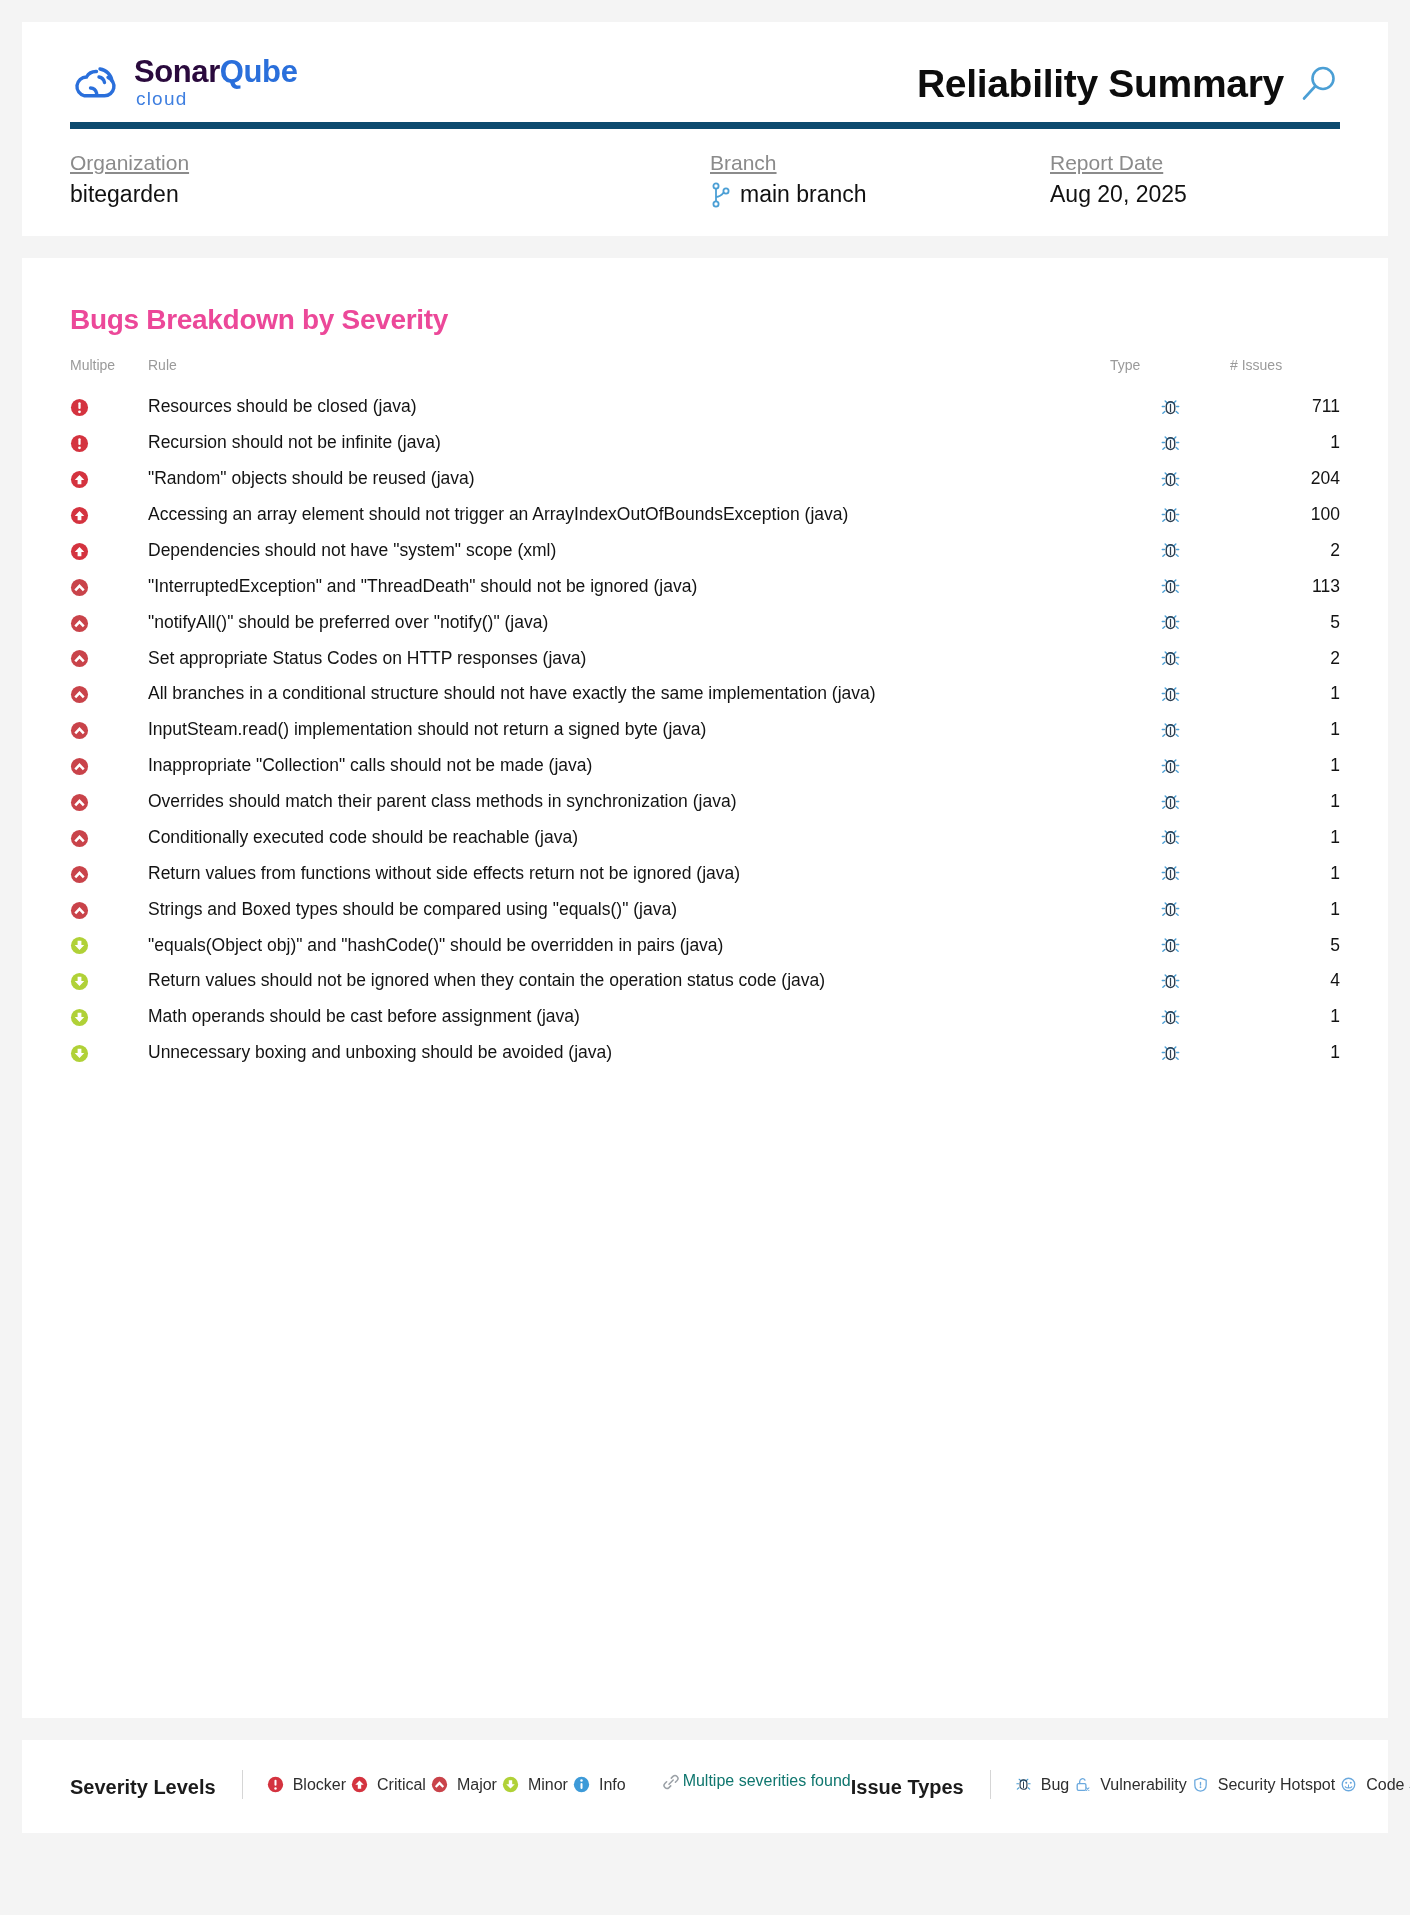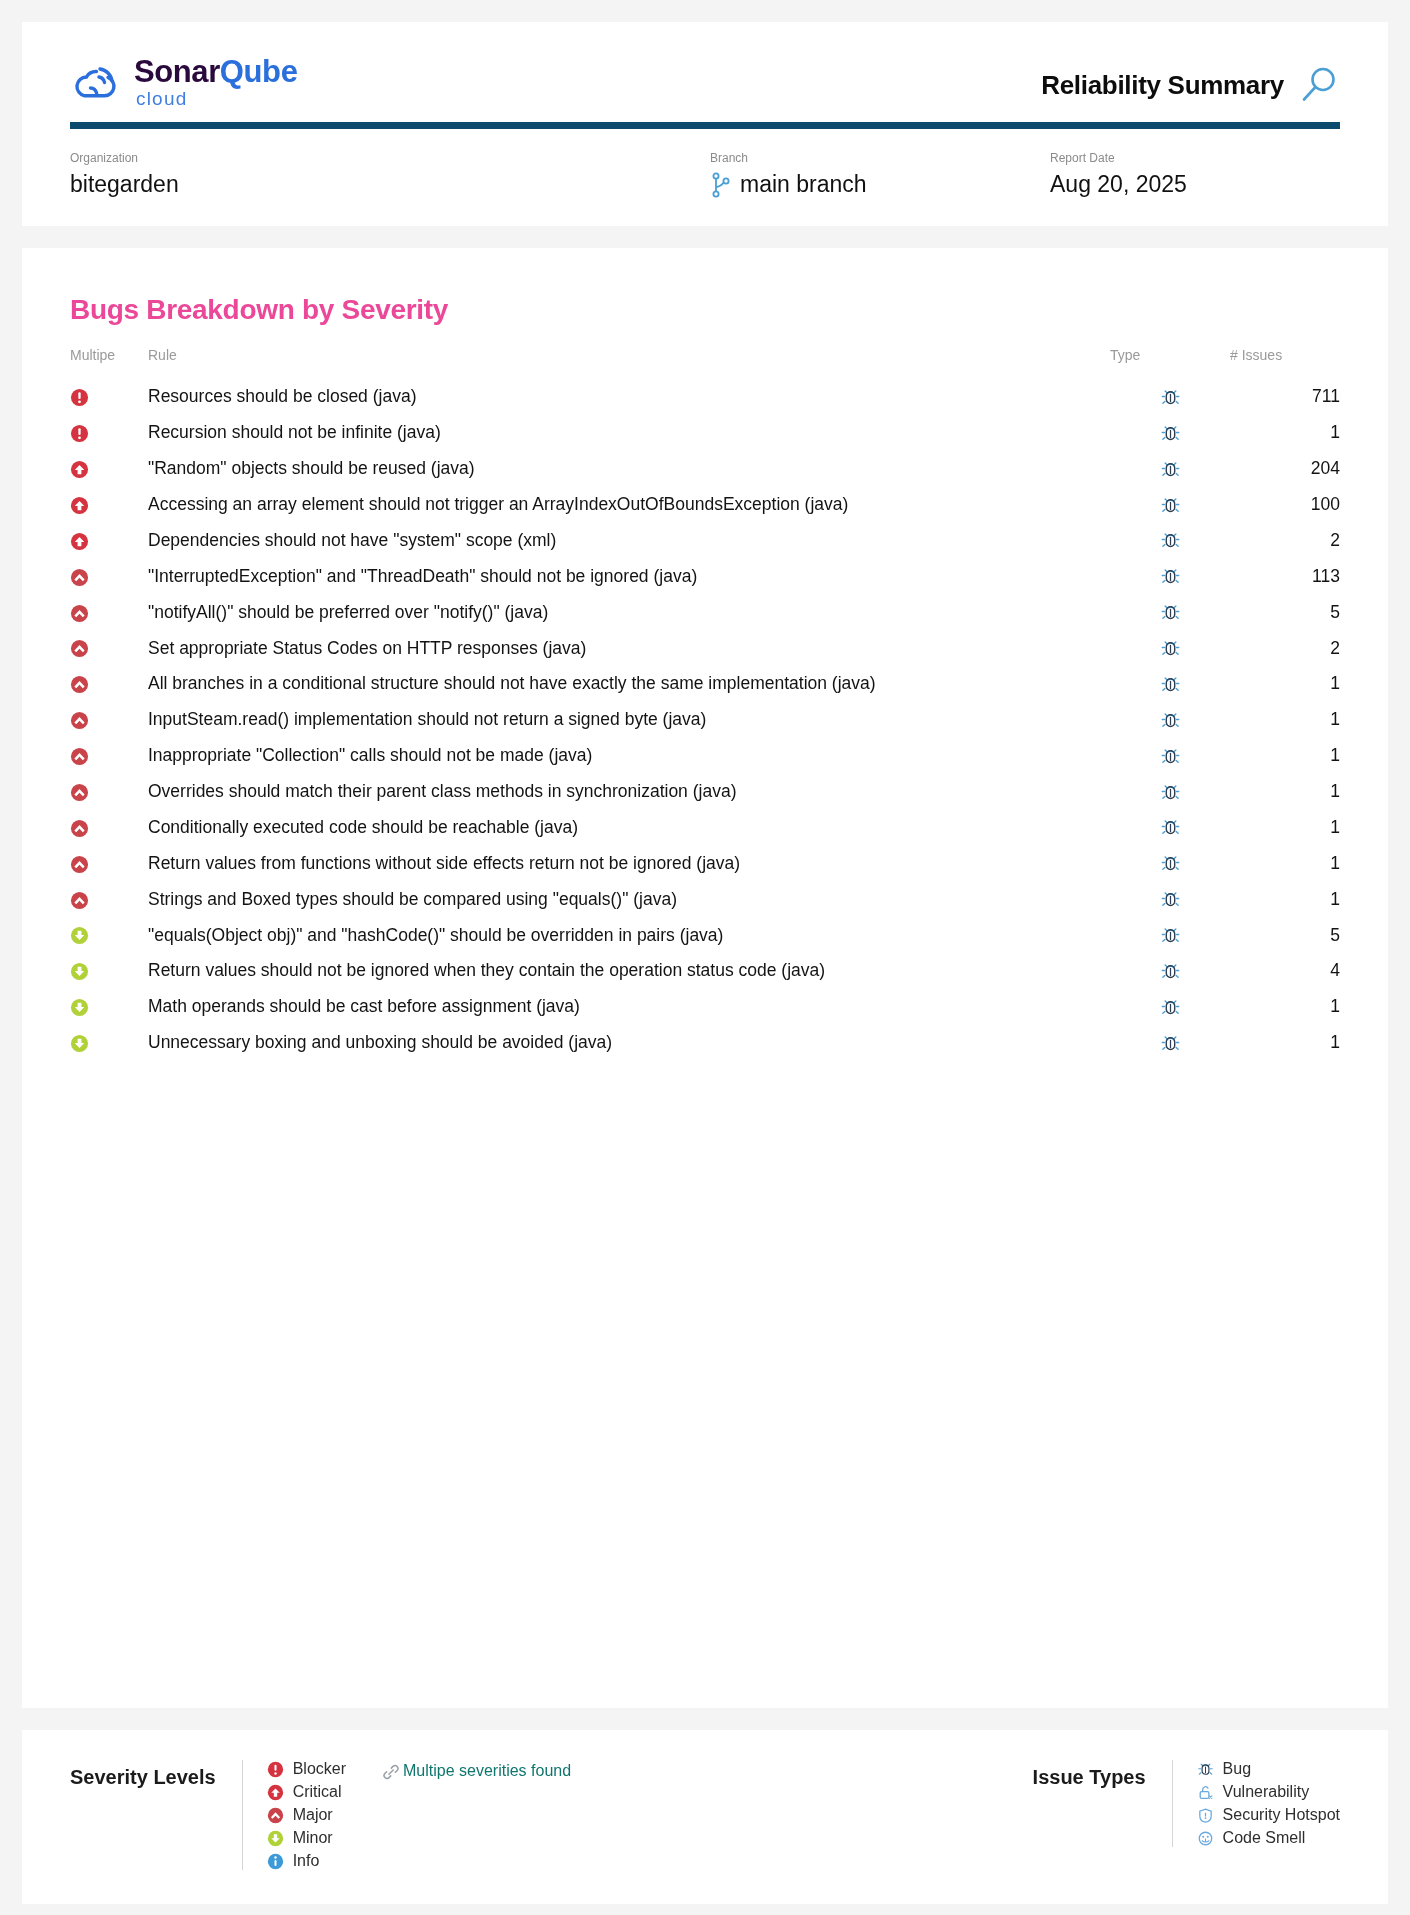--- a/index.html
+++ b/index.html
@@ -29,34 +29,34 @@
     font-size: 31px; font-weight: bold; letter-spacing: -0.4px;
   }
   .logo-sonar { color: #2a0a3d; }
   .logo-qube { color: #2a6fdb; }
   .logo-cloud {
     font-size: 19px; color: #3f7fe0; letter-spacing: 1.2px;
     margin-top: 2px; padding-left: 2px;
   }
   .title-wrap { display: flex; align-items: center; gap: 14px; padding-bottom: 4px;}
   .report-title {
-    font-size: 26px; font-weight: bold; color: #0d0d0d; letter-spacing: -0.3px;
+    font-size: 39px; font-weight: bold; color: #0d0d0d; letter-spacing: -0.3px;
   }
   .title-icon { width: 42px; height: 42px; }
 
   .meta-row {
     display: flex;
     padding: 22px 0 28px 0;
   }
   .meta-block { display: flex; flex-direction: column; }
   .meta-org   { width: 640px; }
   .meta-branch{ width: 340px; }
   .meta-date  { width: 280px; }
   .meta-label {
-    font-size: 12px; color: #8b8b8b; margin-bottom: 6px; font-weight: normal;
+    font-size: 21px; color: #8b8b8b; margin-bottom: 6px; font-weight: normal; text-decoration: underline;
   }
   .meta-value {
     font-size: 23px; color: #111; display: flex; align-items: center; gap: 8px;
   }
   .branch-icon { width: 22px; height: 26px; flex: 0 0 22px; }
 
   
   .main-card {
     background: #ffffff;
     margin-top: 22px;
@@ -100,21 +100,21 @@
     align-items: flex-start;
   }
   .legend-group { display: flex; align-items: stretch; }
   .legend-title {
     font-size: 20px; font-weight: bold; color: #1b1b1b;
     padding-right: 26px; padding-top: 6px; white-space: nowrap;
   }
   .legend-rule {
     width: 1px; background: #d6d6d6; margin-right: 24px;
   }
-  .legend-items { display: flex; flex-direction: column; gap: 5px; }
+  .legend-items { display: flex; flex-direction: row; gap: 5px; }
   .legend-item {
     display: flex; align-items: center; gap: 9px;
     font-size: 16px; color: #2e2e2e; white-space: nowrap;
   }
   .legend-item .ico { width: 17px; height: 17px; flex: 0 0 17px; }
   .legend-extra {
     display: flex; align-items: flex-start; gap: 3px;
     font-size: 16px; color: #0f766e; margin-left: 36px; padding-top: 2px;
     white-space: nowrap;
   }

